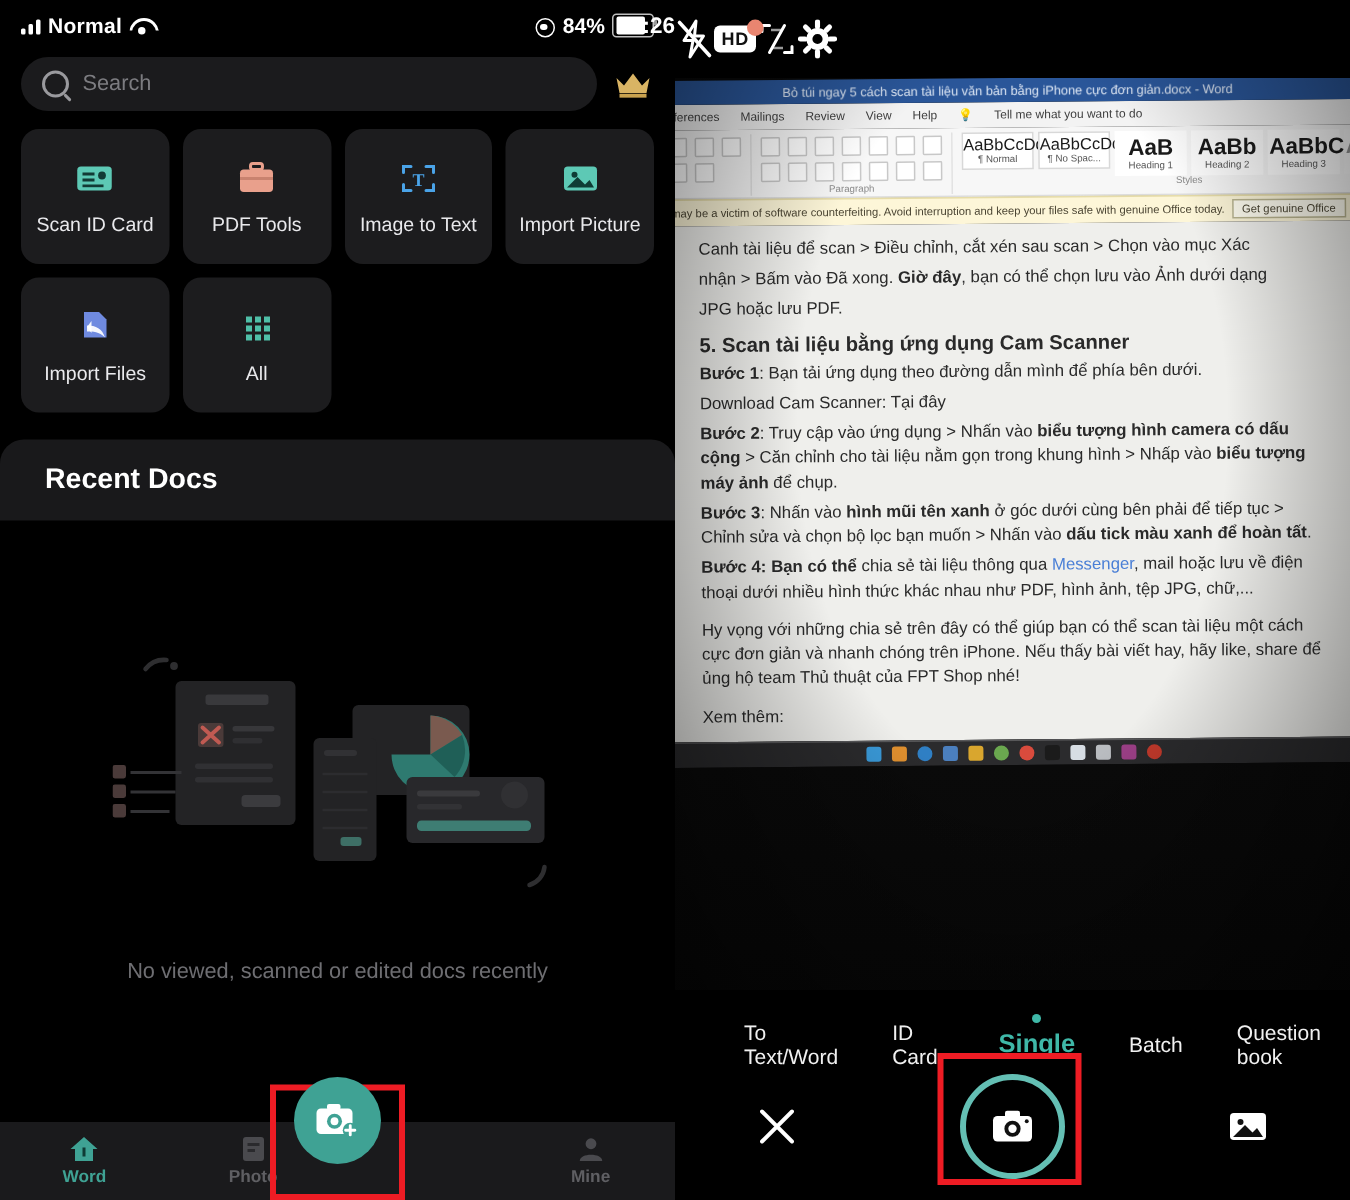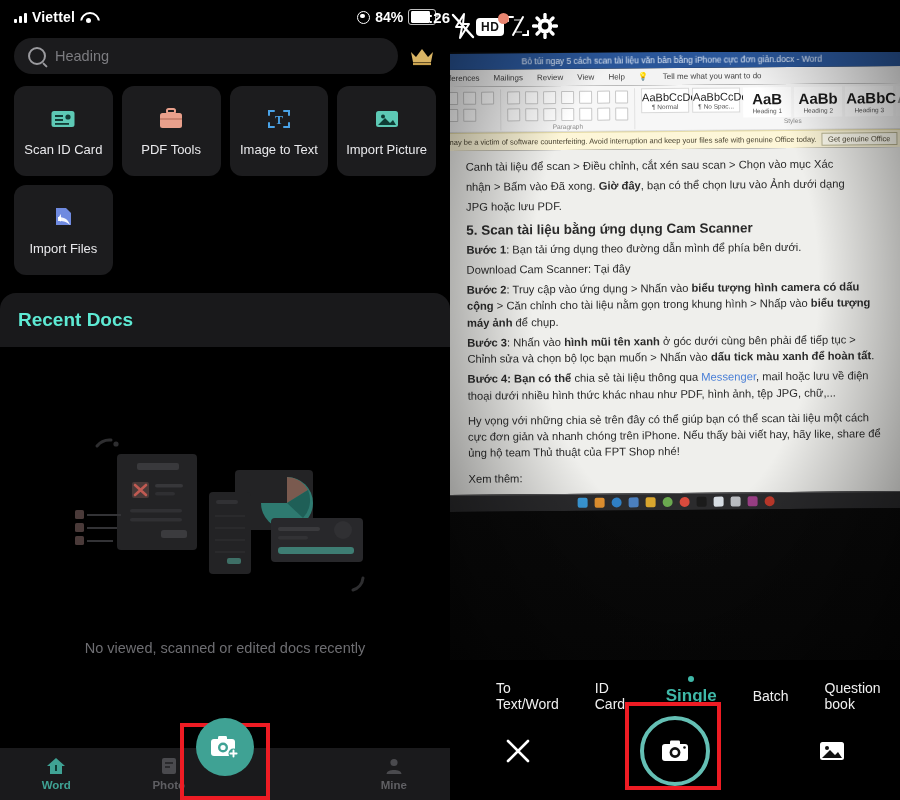--- a/index.html
+++ b/index.html
@@ -13,21 +13,21 @@
   .sb-left{display:flex;align-items:center;gap:5px;}
   .bars{display:flex;align-items:flex-end;gap:2px;height:11px;}
   .bars i{display:block;width:3px;background:#fff;border-radius:1px;}
   .bars i:nth-child(1){height:4px}.bars i:nth-child(2){height:7px}.bars i:nth-child(3){height:10px}
   .carrier{font-size:14px;font-weight:bold;letter-spacing:.2px;}
   .wifi{position:relative;width:16px;height:12px;}
   .wifi::before{content:"";position:absolute;left:0;top:1px;width:16px;height:16px;
     border:2.6px solid #fff;border-radius:50%;clip-path:polygon(0 0,100% 0,100% 42%,0 42%);}
   .wifi::after{content:"";position:absolute;left:5.4px;top:7px;width:5px;height:5px;background:#fff;border-radius:50%;}
   .sb-time{position:absolute;left:0;right:0;text-align:right;font-size:15px;font-weight:bold;}
-  .sb-right{margin-left:auto;display:flex;align-items:center;gap:5px;font-size:14px;font-weight:bold;}
+  .sb-right{margin-left:auto;display:flex;align-items:flex-end;gap:5px;font-size:14px;font-weight:bold;}
   .loc{width:11px;height:11px;border:1.6px solid #fff;border-radius:50%;position:relative;}
   .loc::after{content:"";position:absolute;left:2.3px;top:2.3px;width:4.4px;height:4.4px;background:#fff;border-radius:50%;}
   .batt{width:23px;height:12px;border:1.4px solid rgba(255,255,255,.75);border-radius:3px;position:relative;padding:1.4px;}
   .batt i{display:block;height:100%;width:84%;background:#fff;border-radius:1.4px;}
   .batt::after{content:"";position:absolute;right:-3.4px;top:3.6px;width:2px;height:4px;
     background:rgba(255,255,255,.6);border-radius:0 1px 1px 0;}
 
   .searchrow{display:flex;align-items:center;gap:10px;padding:4px 14px 12px 14px;}
   .searchbox{flex:1;height:36px;background:#1b1b1d;border-radius:18px;display:flex;align-items:center;
              gap:9px;padding:0 14px;}
@@ -39,21 +39,21 @@
 
   .grid{display:grid;grid-template-columns:repeat(4,1fr);gap:9px;padding:0 14px;}
   .tile{background:#1c1c1e;border-radius:12px;height:90px;display:flex;flex-direction:column;
         align-items:center;justify-content:center;gap:10px;}
   .tile .glyph{width:28px;height:26px;display:block;}
   .tile .lbl{color:#e9e9ec;font-size:13px;}
   .tile.empty{background:transparent;}
 
   .recent{margin:18px 0 0 0;background:#19191b;border-radius:16px 16px 0 0;height:54px;
           display:flex;align-items:center;padding:0 18px;}
-  .recent h2{margin:0;color:#5eead4;font-size:19px;font-weight:bold;}
+  .recent h2{margin:12px;color:#ffffff;font-size:19px;font-weight:bold;}
 
   .empty-wrap{height:392px;display:flex;flex-direction:column;align-items:center;justify-content:center;gap:20px;}
   .empty-txt{color:#6e6e72;font-size:14.5px;}
 
   .tabbar{position:absolute;left:0;bottom:0;width:450px;height:52px;background:#1a1a1c;
           display:flex;align-items:center;}
   .tab{flex:1;display:flex;flex-direction:column;align-items:center;gap:4px;}
   .tab .tlbl{font-size:11.5px;color:#5f5f63;font-weight:bold;}
   .tab.active .tlbl{color:#3fa294;}
   .fab{position:absolute;left:50%;transform:translateX(-50%);bottom:24px;width:58px;height:58px;
@@ -120,37 +120,37 @@
 
   <div class="screen">
 
     <div class="statusbar">
       <div class="sb-left">
         <span class="bars">
             <i></i>
             <i></i>
             <i></i>
           </span>
-        <span class="carrier">Viettel</span>
+        <span class="carrier">Normal</span>
         <span class="wifi"></span>
       </div>
       <div class="sb-time">19:26</div>
       <div class="sb-right">
         <span class="loc"></span>
         <span>84%</span>
         <span class="batt">
             <i></i>
           </span>
       </div>
     </div>
 
     <div class="searchrow">
       <div class="searchbox">
         <span class="mag"></span>
-        <span class="ph">Heading</span>
+        <span class="ph">Search</span>
       </div>
       <svg class="crown" viewBox="0 0 28 22">
         <path d="M3 7 L8 12 L14 4 L20 12 L25 7 L23 17 L5 17 Z" fill="#d9b464"></path>
         <rect x="5" y="17.5" width="18" height="2.6" fill="#c9a24f"></rect>
       </svg>
     </div>
 
     <div class="grid">
       <div class="tile">
         <svg class="glyph" viewBox="0 0 28 26">
@@ -186,20 +186,36 @@
         <span class="lbl">Import Picture</span>
       </div>
 
       <div class="tile">
         <svg class="glyph" viewBox="0 0 28 26">
           <path d="M7 3 H17 L22 8 V20 H7 Z" fill="#6f8ae0"></path>
           <path d="M9 12 C15 12 19 14 21 20 C17 16 13 16 9 16 Z" fill="#ffffff" opacity=".92"></path>
           <path d="M12 9 L9 13 L12 17 Z" fill="#ffffff" opacity=".92"></path>
         </svg>
         <span class="lbl">Import Files</span>
+      </div>
+      <div class="tile">
+        <svg class="glyph" viewBox="0 0 28 26">
+          <g fill="#4fbfa8">
+            <rect x="7" y="6" width="4" height="4"></rect>
+              <rect x="13" y="6" width="4" height="4"></rect>
+              <rect x="19" y="6" width="4" height="4"></rect>
+            <rect x="7" y="12" width="4" height="4"></rect>
+              <rect x="13" y="12" width="4" height="4"></rect>
+              <rect x="19" y="12" width="4" height="4"></rect>
+            <rect x="7" y="18" width="4" height="4"></rect>
+              <rect x="13" y="18" width="4" height="4"></rect>
+              <rect x="19" y="18" width="4" height="4"></rect>
+          </g>
+        </svg>
+        <span class="lbl">All</span>
       </div>
       <div class="tile empty"></div>
     </div>
 
     <div class="recent">
       <h2>Recent Docs</h2>
     </div>
 
     <div class="empty-wrap">
       <svg width="300" height="190" viewBox="0 0 300 190">

